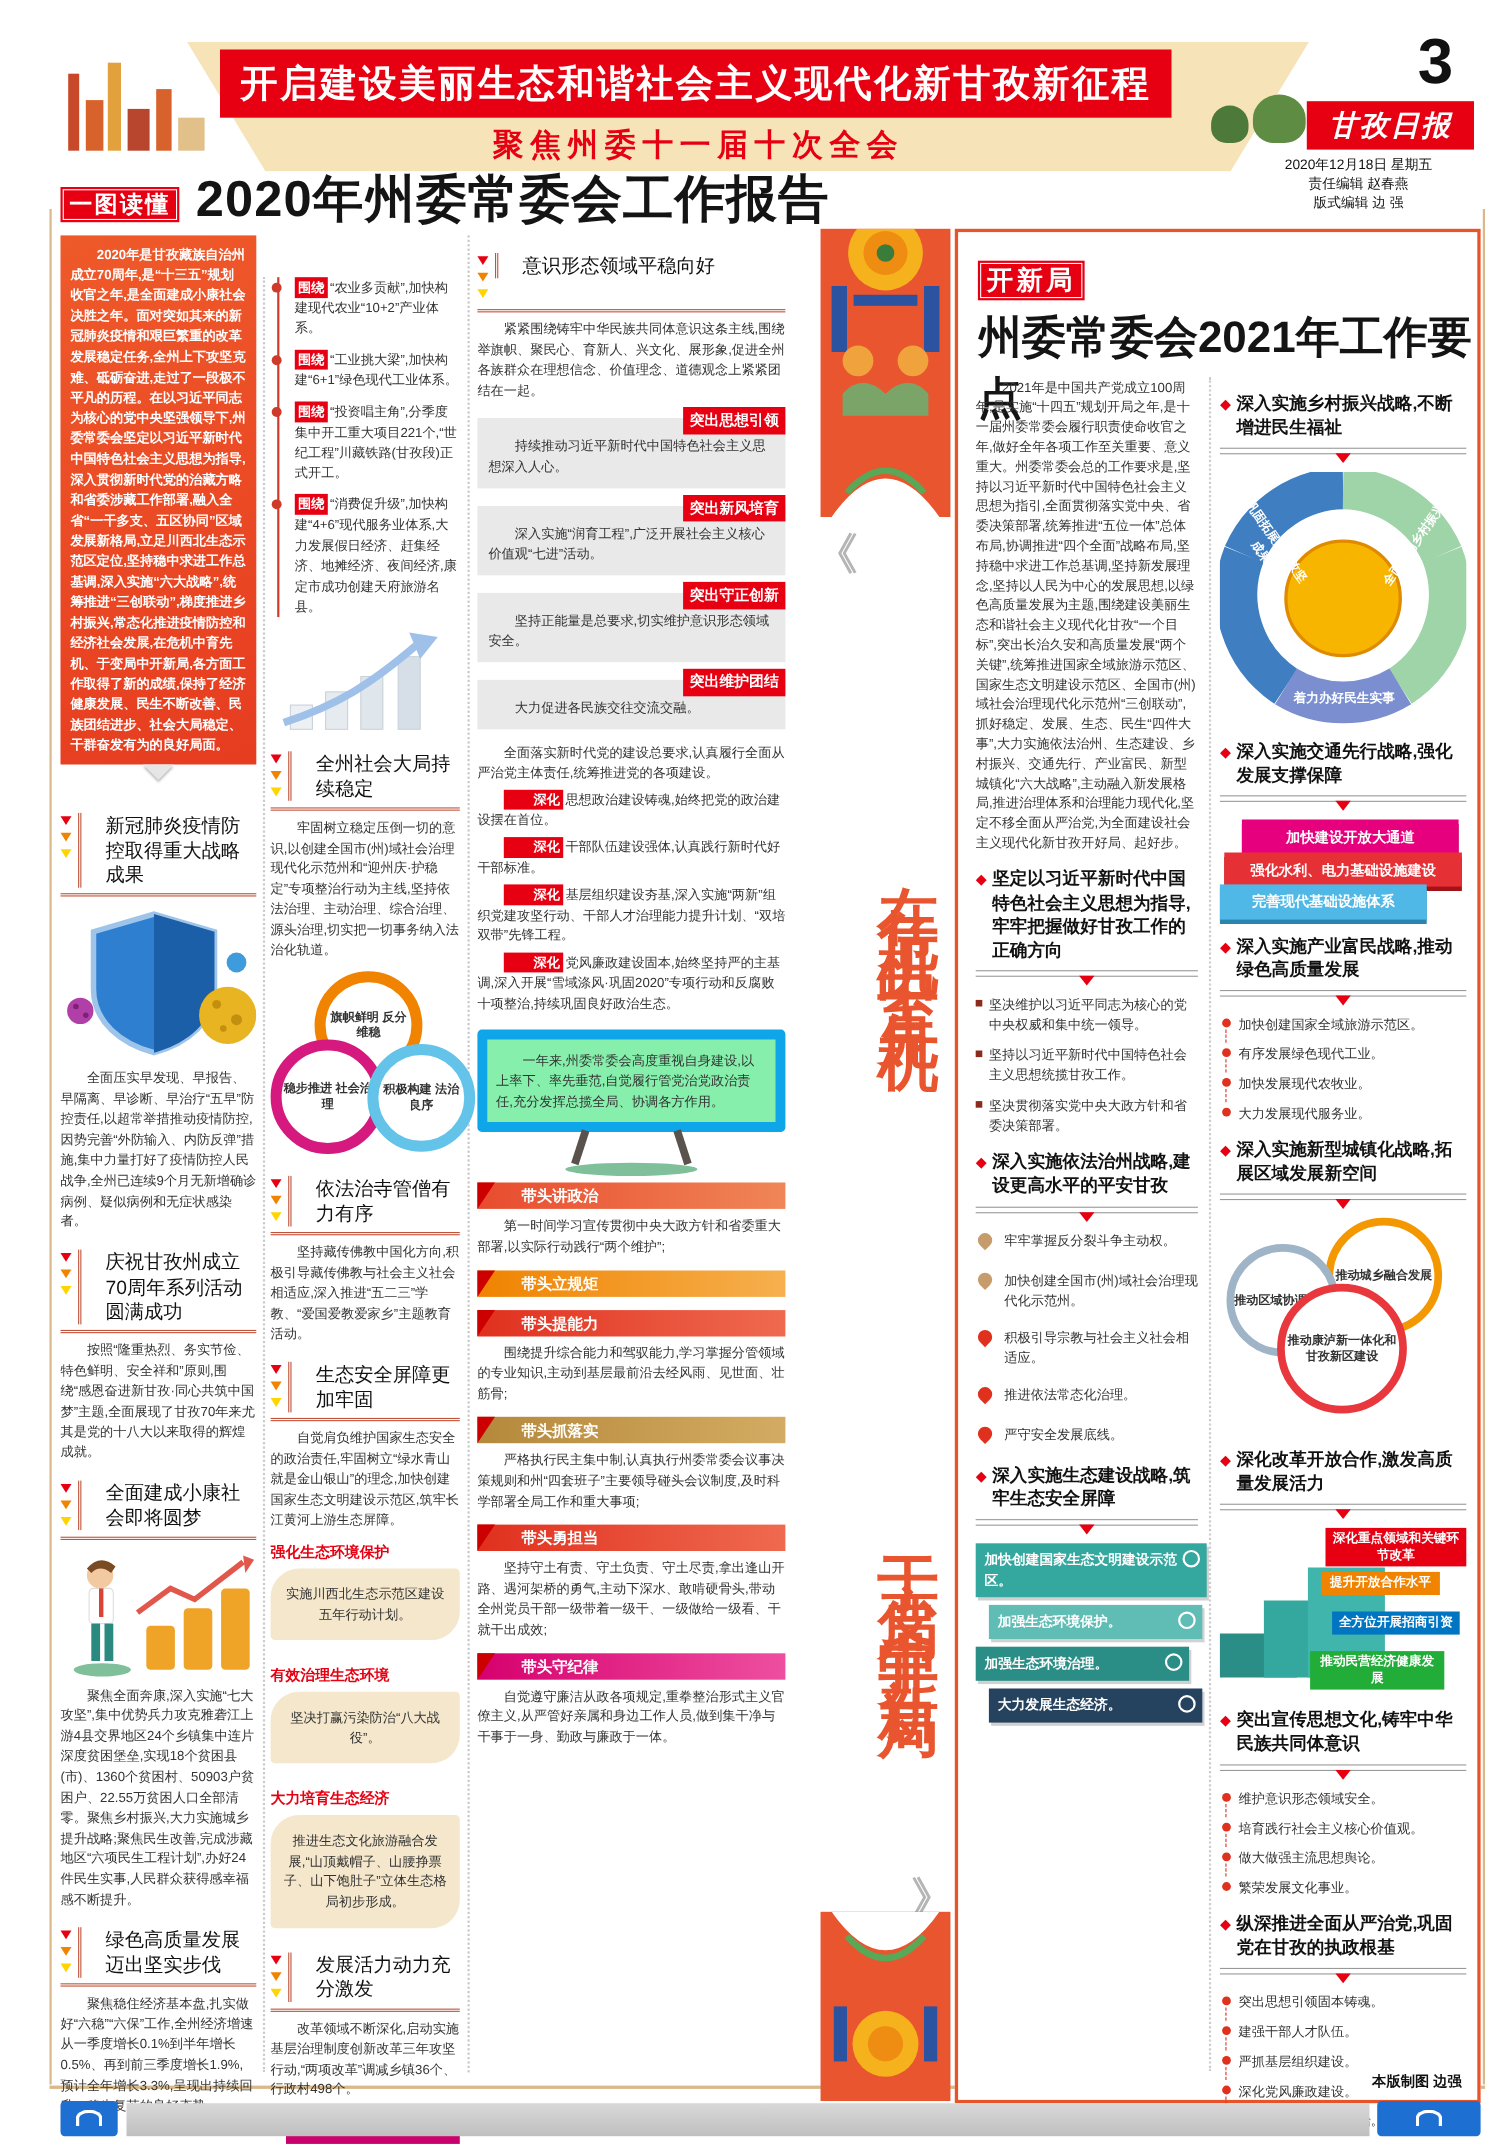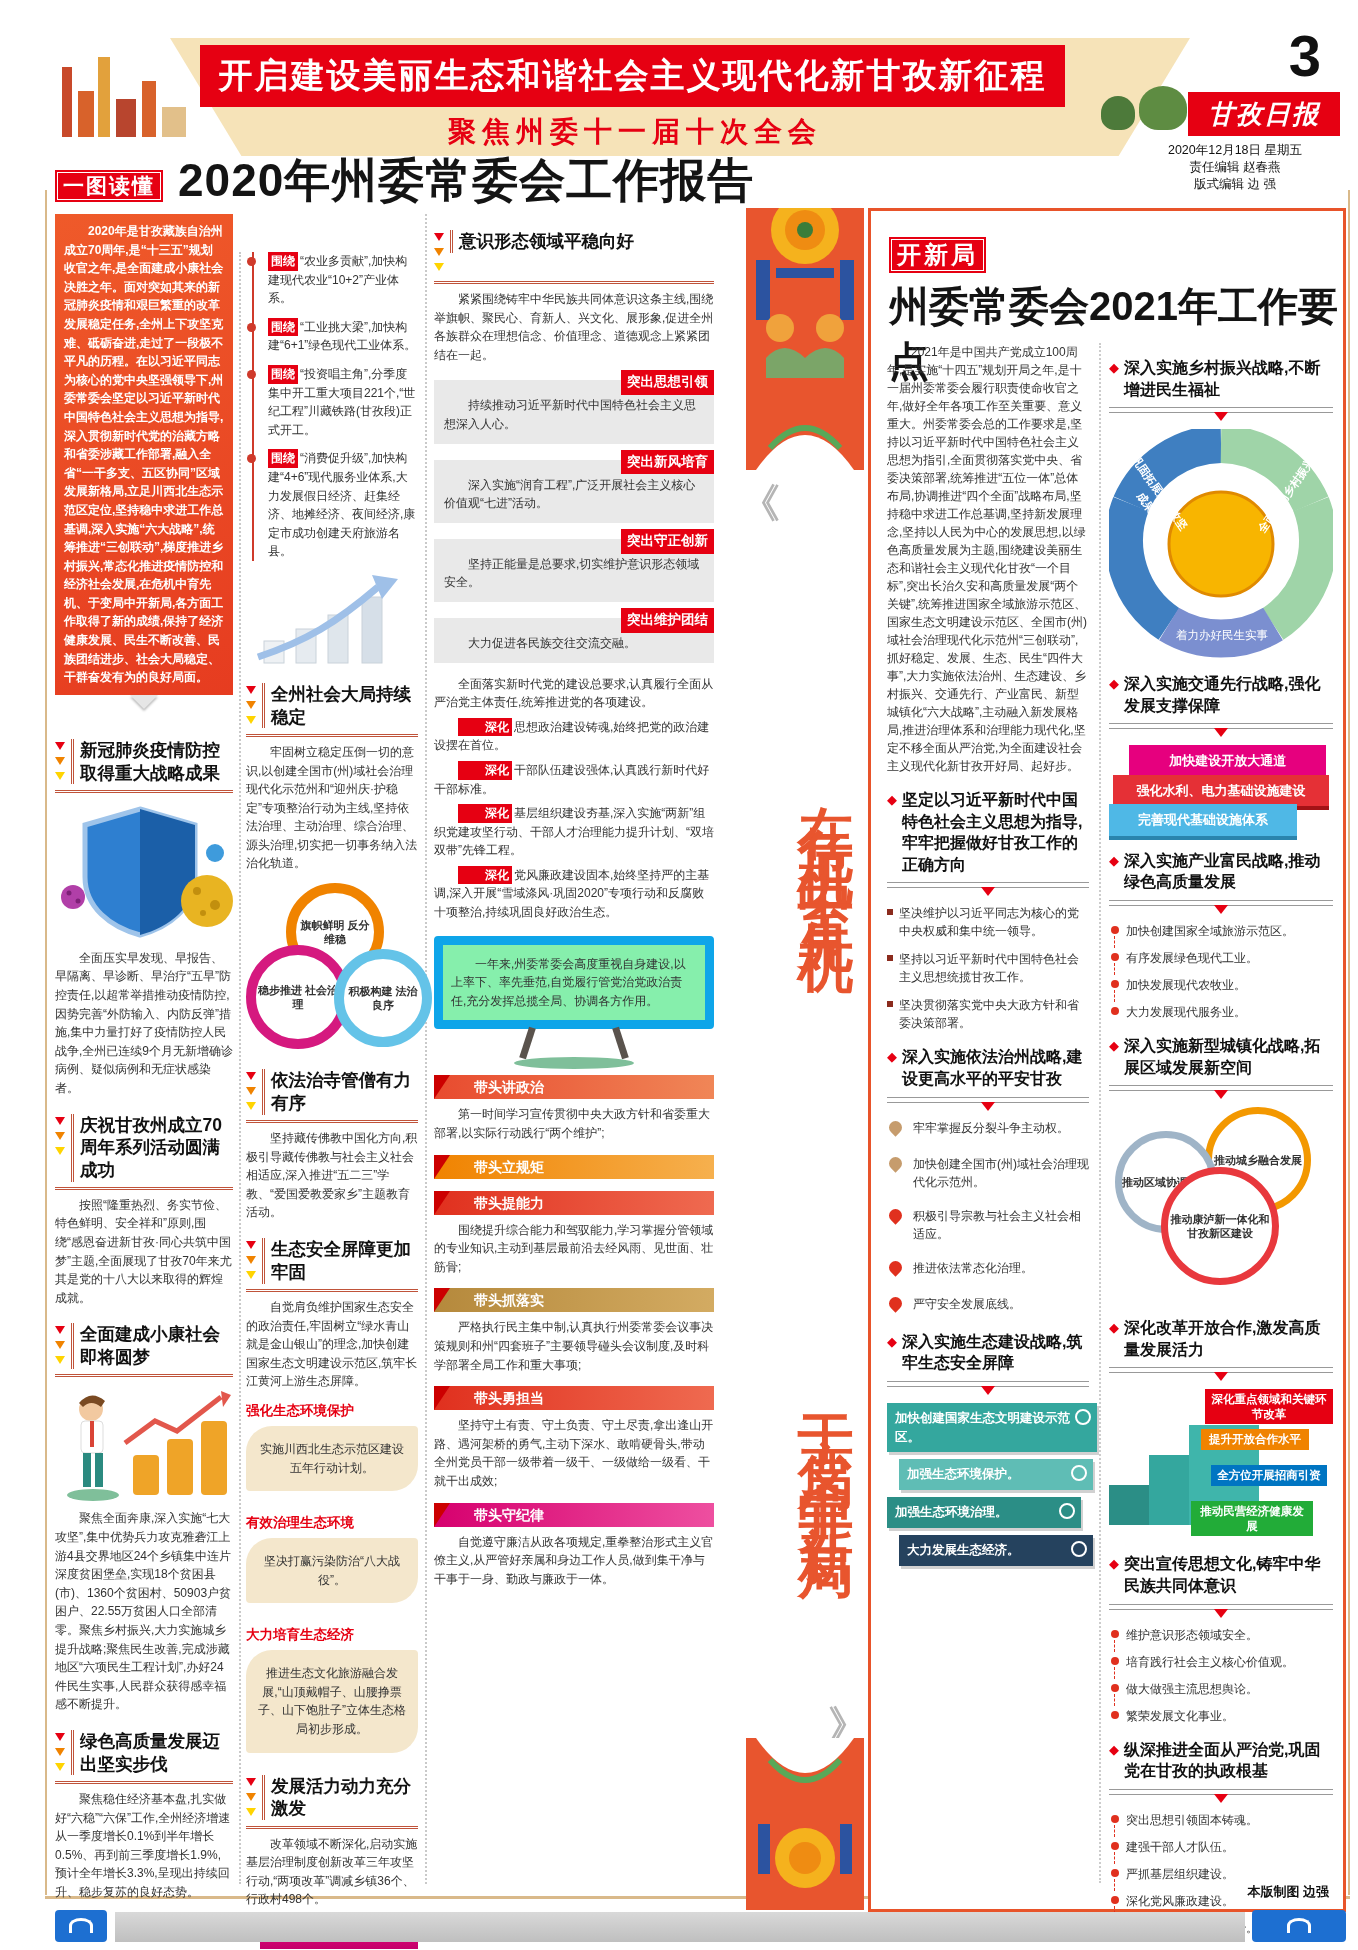--- a/index.html
+++ b/index.html
@@ -37,21 +37,21 @@
   .vdiv{position:absolute;width:0;border-left:2px dotted #c9c9c9;}
   .p{text-indent:2em;margin:6px 0;}
   .intro-box{background:linear-gradient(160deg,#ef5a2a,#e63c20);color:#fff;padding:8px 9px;font-weight:bold;}
   .intro-notch{width:0;height:0;margin:0 auto;border:14px solid transparent;border-top:14px solid #e6e6e6;filter:drop-shadow(0 2px 1px #bbb);}
   .sec-h{display:flex;align-items:flex-start;gap:6px;margin:16px 0 6px;padding-bottom:5px;border-bottom:3px double #c0533a;}
   .tris{display:flex;flex-direction:column;gap:2px;padding-top:3px;}
   .tris i{width:0;height:0;border:5px solid transparent;border-top-width:8px;}
   .tris i:nth-child(1){border-top-color:#e60012;}
   .tris i:nth-child(2){border-top-color:#f08300;}
   .tris i:nth-child(3){border-top-color:#ffd400;}
-  .sec-t{font-size:17.5px;font-weight:bold;color:#111;line-height:1.3;border-left:3px double #c0533a;padding-left:6px;}
+  .sec-t{font-size:17.5px;font-weight:normal;color:#111;line-height:1.3;border-left:3px double #c0533a;padding-left:22px;}
   
   .wl{border-left:2px solid #cf3a2b;margin-left:6px;padding-left:14px;}
   .wl-item{position:relative;margin:0 0 10px;}
   .wl-item::before{content:"";position:absolute;left:-21px;top:5px;width:9px;height:9px;border-radius:50%;background:#cf3a2b;}
   .tag{display:inline-block;background:#e60012;color:#fff;font-weight:bold;padding:0 3px;margin-right:2px;}
   
   .g-bars{position:relative;height:96px;margin:4px 0 0;}
   .shield-wrap{position:relative;height:140px;margin:8px 0;}
   .ring-wrap{position:relative;height:170px;margin:10px 0;}
   .ring{position:absolute;border-radius:50%;background:#fff;display:flex;align-items:center;justify-content:center;
@@ -459,21 +459,21 @@
           <path d="M112 15 A100 100 0 0 0 22 75" fill="none" stroke="#3f7fc1" stroke-width="38"></path>
           <path d="M22 75 A100 100 0 0 0 60 195" fill="none" stroke="#3f7fc1" stroke-width="38"></path>
           <path d="M112 15 A100 100 0 0 1 202 75" fill="none" stroke="#9fd4a8" stroke-width="38"></path>
           <path d="M202 75 A100 100 0 0 1 164 195" fill="none" stroke="#9fd4a8" stroke-width="38"></path>
           <path d="M60 195 A100 100 0 0 0 164 195" fill="none" stroke="#7b8fd0" stroke-width="38"></path>
           <circle cx="112" cy="115" r="52" fill="#f8b500"></circle>
           <circle cx="112" cy="115" r="52" fill="none" stroke="#e08a00" stroke-width="3"></circle>
         </svg>
         <div style="position:absolute;left:-4px;top:52px;width:96px;transform:rotate(55deg);color:#fff;font-weight:bold;font-size:11px;text-align:center;">巩固拓展脱贫攻坚成果</div>
         <div style="position:absolute;right:2px;top:58px;width:90px;transform:rotate(-55deg);color:#fff;font-weight:bold;font-size:11px;text-align:center;">全面推动乡村振兴</div>
-        <div style="position:absolute;left:58px;top:198px;width:110px;color:#fff;font-weight:normal;font-size:11.5px;text-align:center;">着力办好民生实事</div>
+        <div style="position:absolute;left:58px;top:198px;width:110px;color:#fff;font-weight:bold;font-size:11.5px;text-align:center;">着力办好民生实事</div>
       </div>
 
       <div class="ph">
           <span class="dia">◆</span>
           <span>深入实施交通先行战略,强化发展支撑保障</span>
         </div>
       <div class="prule"></div>
       <div class="tban m">加快建设开放大通道</div>
       <div class="tban r">强化水利、电力基础设施建设</div>
       <div class="tban b">完善现代基础设施体系</div>

